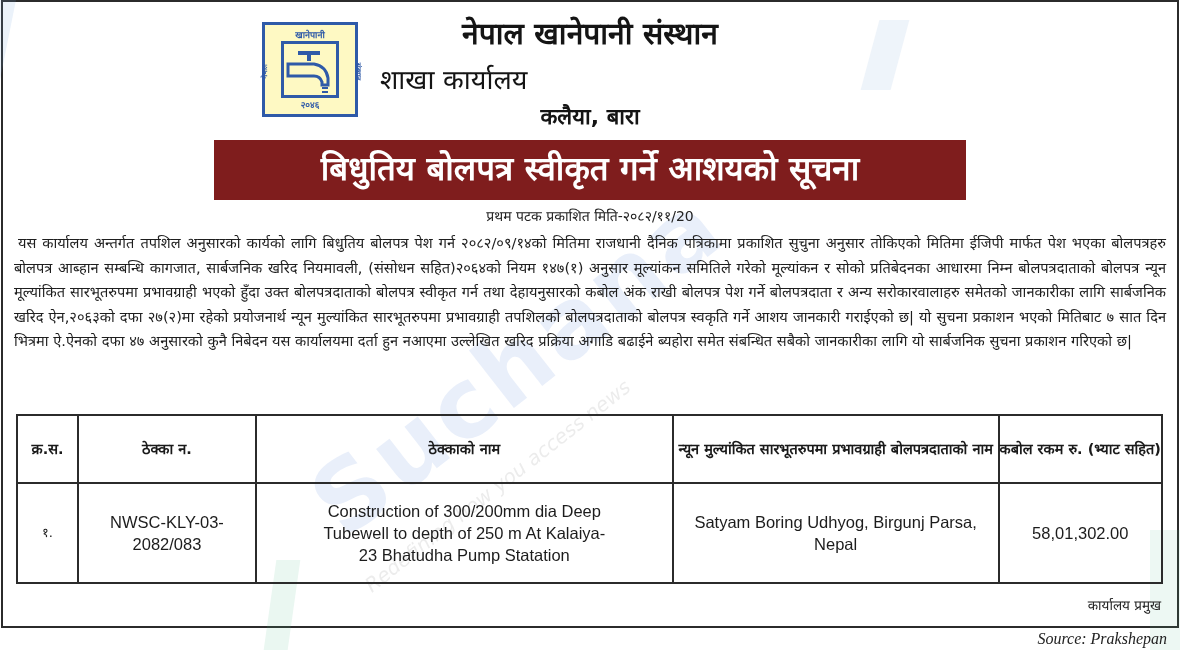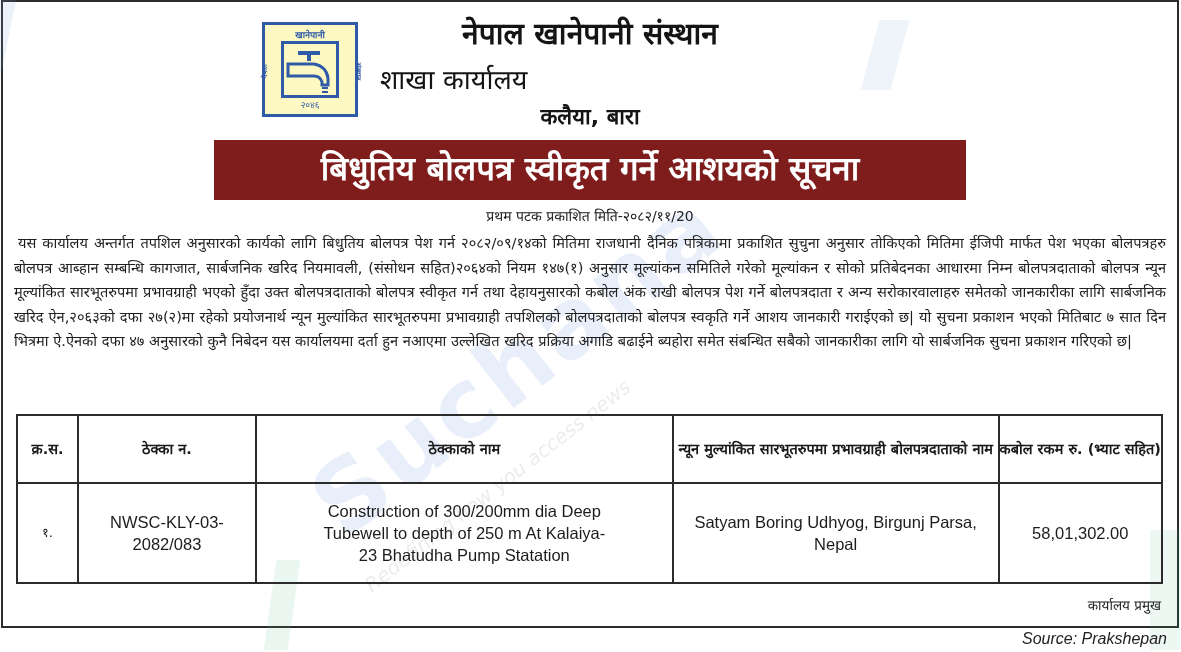--- a/index.html
+++ b/index.html
@@ -28,21 +28,21 @@
     .wm-shape-2 { left: 870px; top: 20px; width: 30px; height: 70px; background: rgba(120,170,220,0.13); transform: skewX(-15deg); }
     .wm-shape-3 { left: 1150px; top: 530px; width: 30px; height: 120px; background: rgba(80,190,140,0.10); }
     .wm-shape-4 { left: 270px; top: 560px; width: 24px; height: 90px; background: rgba(80,190,140,0.12); transform: skewX(-8deg); }
 
     
     .logo {
       position: absolute; left: 262px; top: 22px; width: 96px; height: 95px;
       border: 3px solid #2f5aa8; background: #fef9c3;
     }
     .logo .ring-top { position: absolute; top: 3px; left: 0; right: 0; text-align: center; font-size: 9px; color: #2f5aa8; font-weight: bold; }
-    .logo .ring-bot { position: absolute; bottom: 3px; left: 0; right: 0; text-align: center; font-size: 9px; color: #2f5aa8; font-weight: normal; }
+    .logo .ring-bot { position: absolute; bottom: 3px; left: 0; right: 0; text-align: center; font-size: 9px; color: #2f5aa8; font-weight: bold; }
     .logo .ring-left { position: absolute; left: -8px; top: 42px; font-size: 7px; color: #2f5aa8; transform: rotate(-90deg); font-weight: bold; }
     .logo .ring-right { position: absolute; right: -12px; top: 42px; font-size: 7px; color: #2f5aa8; transform: rotate(90deg); font-weight: bold; }
     .logo .inner { position: absolute; left: 16px; top: 16px; width: 58px; height: 57px; border: 3px solid #2f5aa8; }
 
     
     .org-title { position: absolute; left: 380px; top: 12px; width: 420px; text-align: center; font-size: 30px; font-weight: bold; color: #141414; }
     .branch-title { position: absolute; left: 380px; top: 60px; width: 420px; text-align: left; font-size: 27px; font-weight: normal; color: #141414; }
     .location { position: absolute; left: 380px; top: 100px; width: 420px; text-align: center; font-size: 22px; font-weight: bold; color: #141414; }
 
     .banner {
@@ -63,21 +63,21 @@
       position: absolute; left: 16px; top: 414px; width: 1147px; height: 170px;
       border-collapse: collapse;
     }
     .award-table th, .award-table td { border: 2px solid #2b2b2b; text-align: center; vertical-align: middle; }
     .award-table th { height: 68px; font-size: 14.5px; font-weight: bold; color: #1a1a1a; line-height: 22px; }
     .award-table td { height: 100px; font-size: 16.5px; color: #1c1c1c; line-height: 22px; font-family: "Liberation Sans", sans-serif; }
     .award-table td.sn { font-family: "DejaVu Sans", sans-serif; font-size: 13px; }
     .c1 { width: 59px; } .c2 { width: 172px; } .c3 { width: 403px; } .c4 { width: 315px; } .c5 { width: 158px; }
 
     .signature { position: absolute; right: 20px; top: 596px; font-size: 13.5px; color: #222; }
-    .source { position: absolute; right: 14px; top: 630px; font-family: Liberation Sans, sans-serif; font-style: italic; font-size: 16px; color: #222; text-align: center; }
+    .source { position: absolute; right: 14px; top: 630px; font-family: Liberation Serif, serif; font-style: italic; font-size: 16px; color: #222; text-align: center; }
   </style>
 </head>
 <body>
 
 <div class="notice-frame"></div>
 
 <div class="wm wm-shape-1"></div>
 <div class="wm wm-shape-2"></div>
 <div class="wm wm-shape-3"></div>
 <div class="wm wm-shape-4"></div>

